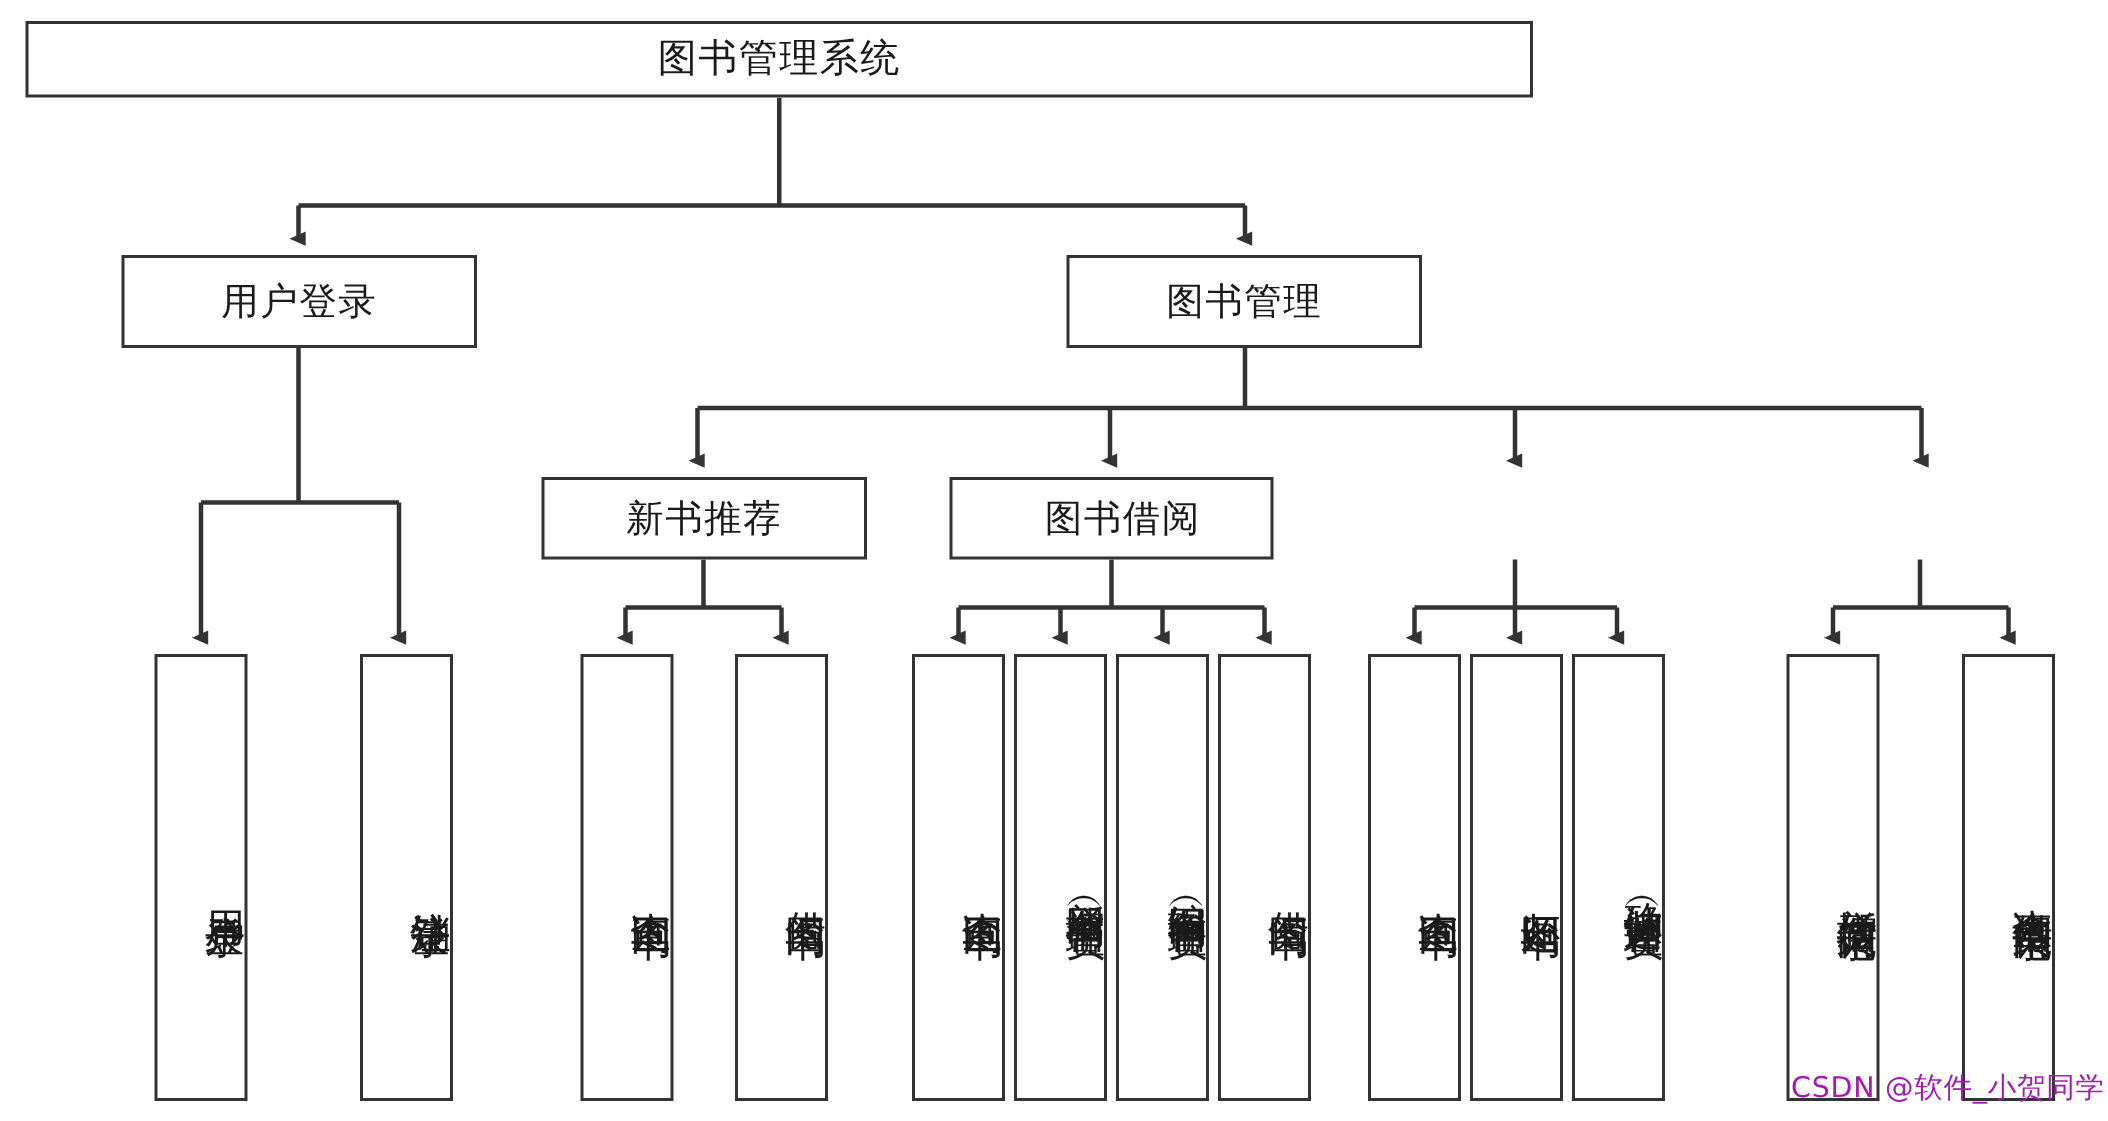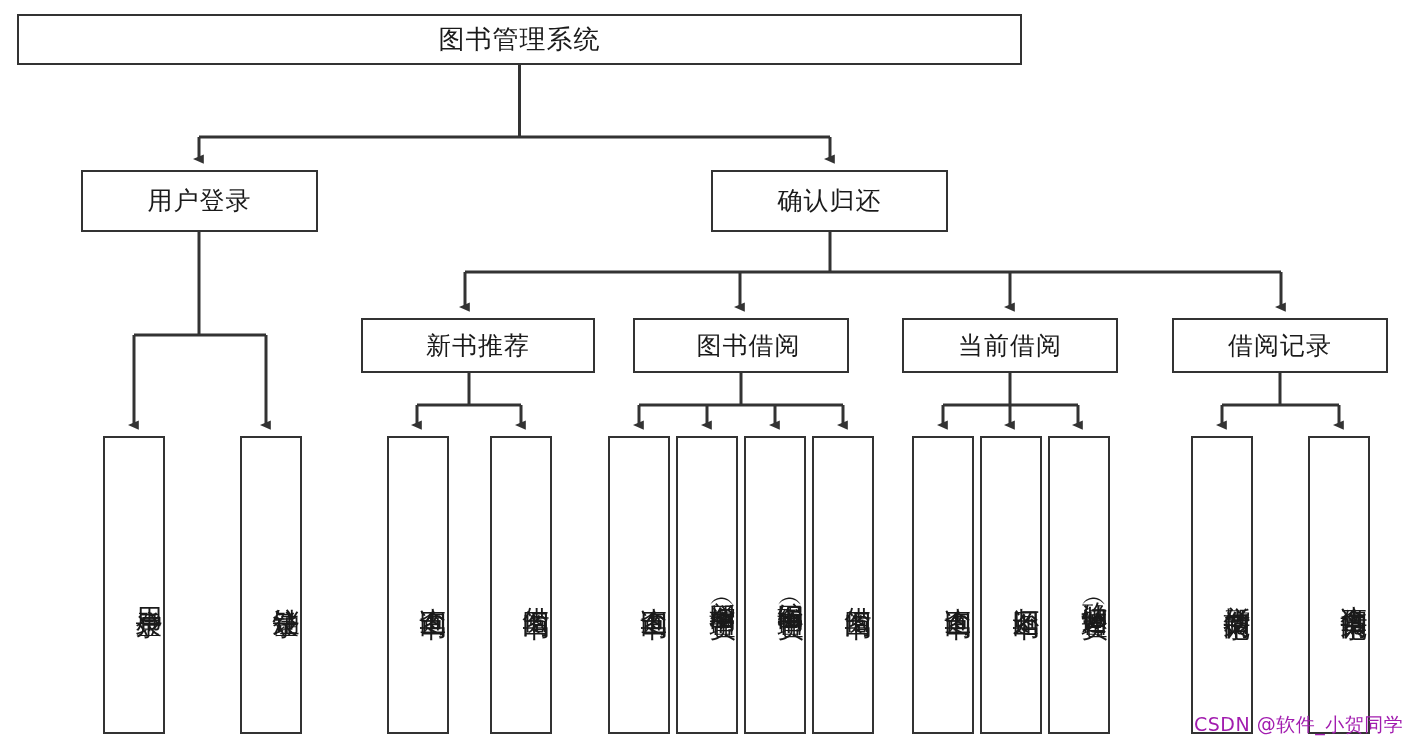--- a/index.html
+++ b/index.html
@@ -129,34 +129,28 @@
   </svg>
 
   <div class="node horiz root" style="left:17px; top:14px; width:1005px; height:51px;">
     <span>图书管理系统</span>
   </div>
 
   <div class="node horiz" style="left:81px; top:170px; width:237px; height:62px;">
     <span>用户登录</span>
   </div>
   <div class="node horiz" style="left:711px; top:170px; width:237px; height:62px;">
-    <span>确认归还</span>
+    <span>图书管理</span>
   </div>
 
-  <div class="node horiz" style="left:361px; top:318px; width:234px; height:55px;">
+  <div class="node horiz" style="left:361px; top:318px; width:217px; height:55px;">
     <span>新书推荐</span>
   </div>
   <div class="node horiz" style="left:633px; top:318px; width:216px; height:55px;padding-left:15px;">
     <span>图书借阅</span>
-  </div>
-  <div class="node horiz" style="left:902px; top:318px; width:216px; height:55px;">
-    <span>当前借阅</span>
-  </div>
-  <div class="node horiz" style="left:1172px; top:318px; width:216px; height:55px;">
-    <span>借阅记录</span>
   </div>
 
   <div class="node vert" style="left:103px; top:436px; width:62px; height:298px;">
     <span class="vlabel">用户登录</span>
   </div>
   <div class="node vert" style="left:240px; top:436px; width:62px; height:298px;">
     <span class="vlabel">注销登录</span>
   </div>
 
   <div class="node vert" style="left:387px; top:436px; width:62px; height:298px;">

